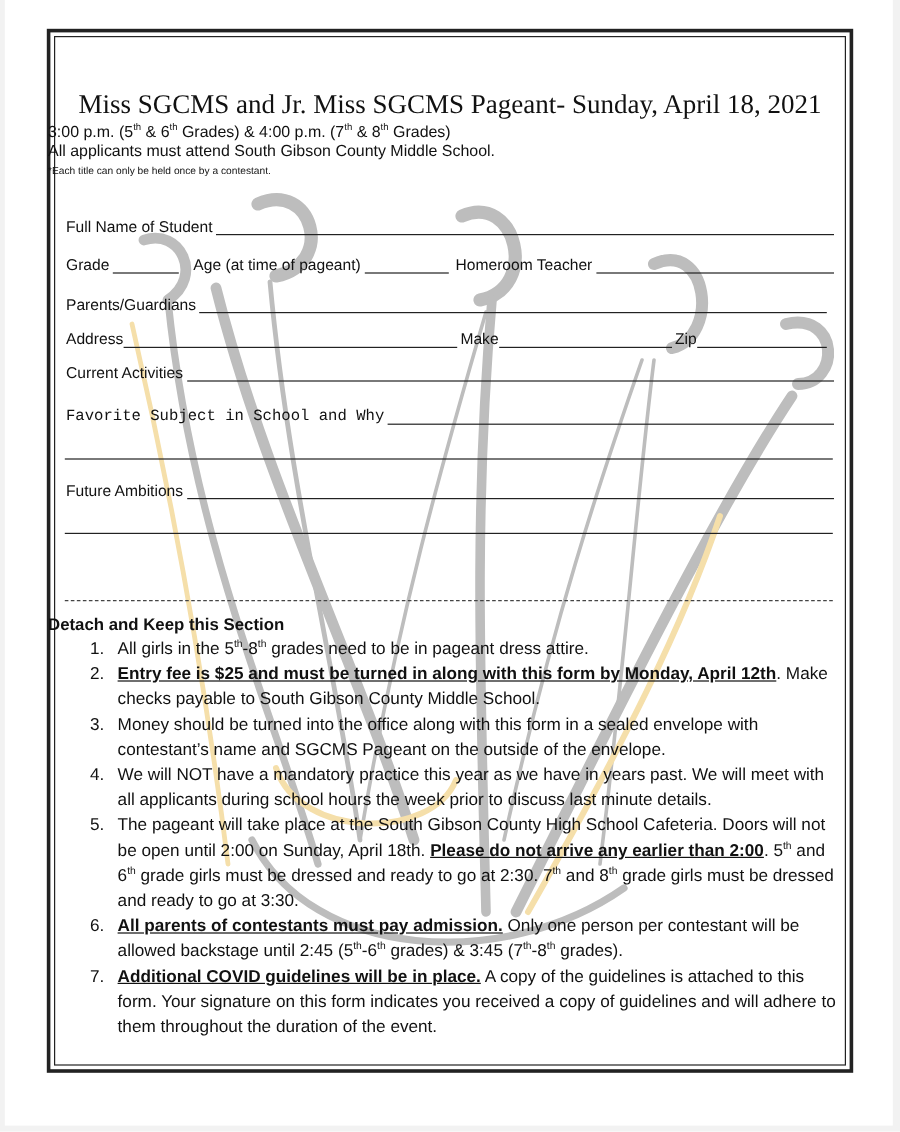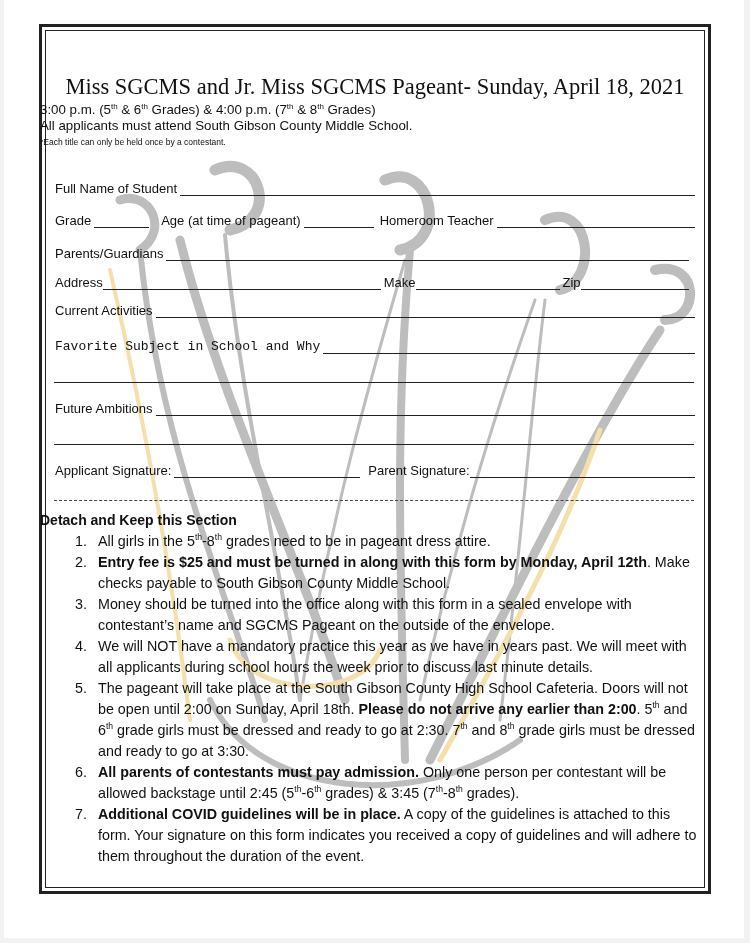--- a/index.html
+++ b/index.html
@@ -56,21 +56,21 @@
     position: absolute; left: 40px; width: 670px; top: 512px; text-align: left;
     font-weight: bold; font-size: 14px;
   }
   .rules {
     position: absolute; left: 75px; top: 531px; width: 625px;
     font-size: 14.3px; line-height: 21px;
   }
   .rule { display: flex; }
   .rule .num { width: 23px; flex: none; }
   .rule .txt { flex: 1; }
-  .ul-bold { font-weight: bold; }
+  .ul-bold { font-weight: bold; text-decoration: underline; }
 </style>
 </head>
 <body>
 
 <div class="page"></div>
 
 <svg class="watermark" viewBox="0 0 750 943">
   <g fill="none" stroke="#bdbdbd" stroke-linecap="round">
     <path d="M120 200 C 150 190, 170 230, 140 250" stroke-width="9"></path>
     <path d="M140 250 C 160 450, 230 600, 265 720" stroke-width="6"></path>
@@ -144,26 +144,20 @@
     <span class="line"></span>
   </div>
   <div class="blank-line" style="top:382px;"></div>
 
   <div class="field-row" style="top:396px;">
     <span class="lbl">Future Ambitions</span>
     <span class="line"></span>
   </div>
   <div class="blank-line" style="top:444px;"></div>
 
-  <div class="field-row" style="top:458px;">
-    <span class="lbl">Applicant Signature:</span>
-    <span class="line fixed" style="width:186px;margin-right:8px;"></span>
-    <span class="lbl" style="padding-right:0">Parent Signature:</span>
-    <span class="line"></span>
-  </div>
 
   <div class="dashed" style="top:500px;"></div>
 
   <div class="detach-title">Detach and Keep this Section</div>
 
   <div class="rules" id="rules">
       <div class="rule">
         <span class="num">1.</span>
         <span class="txt"><span>All girls in the 5</span><sup>th</sup><span>-8</span><sup>th</sup><span> grades need to be in pageant dress attire.</span></span>
       </div>

